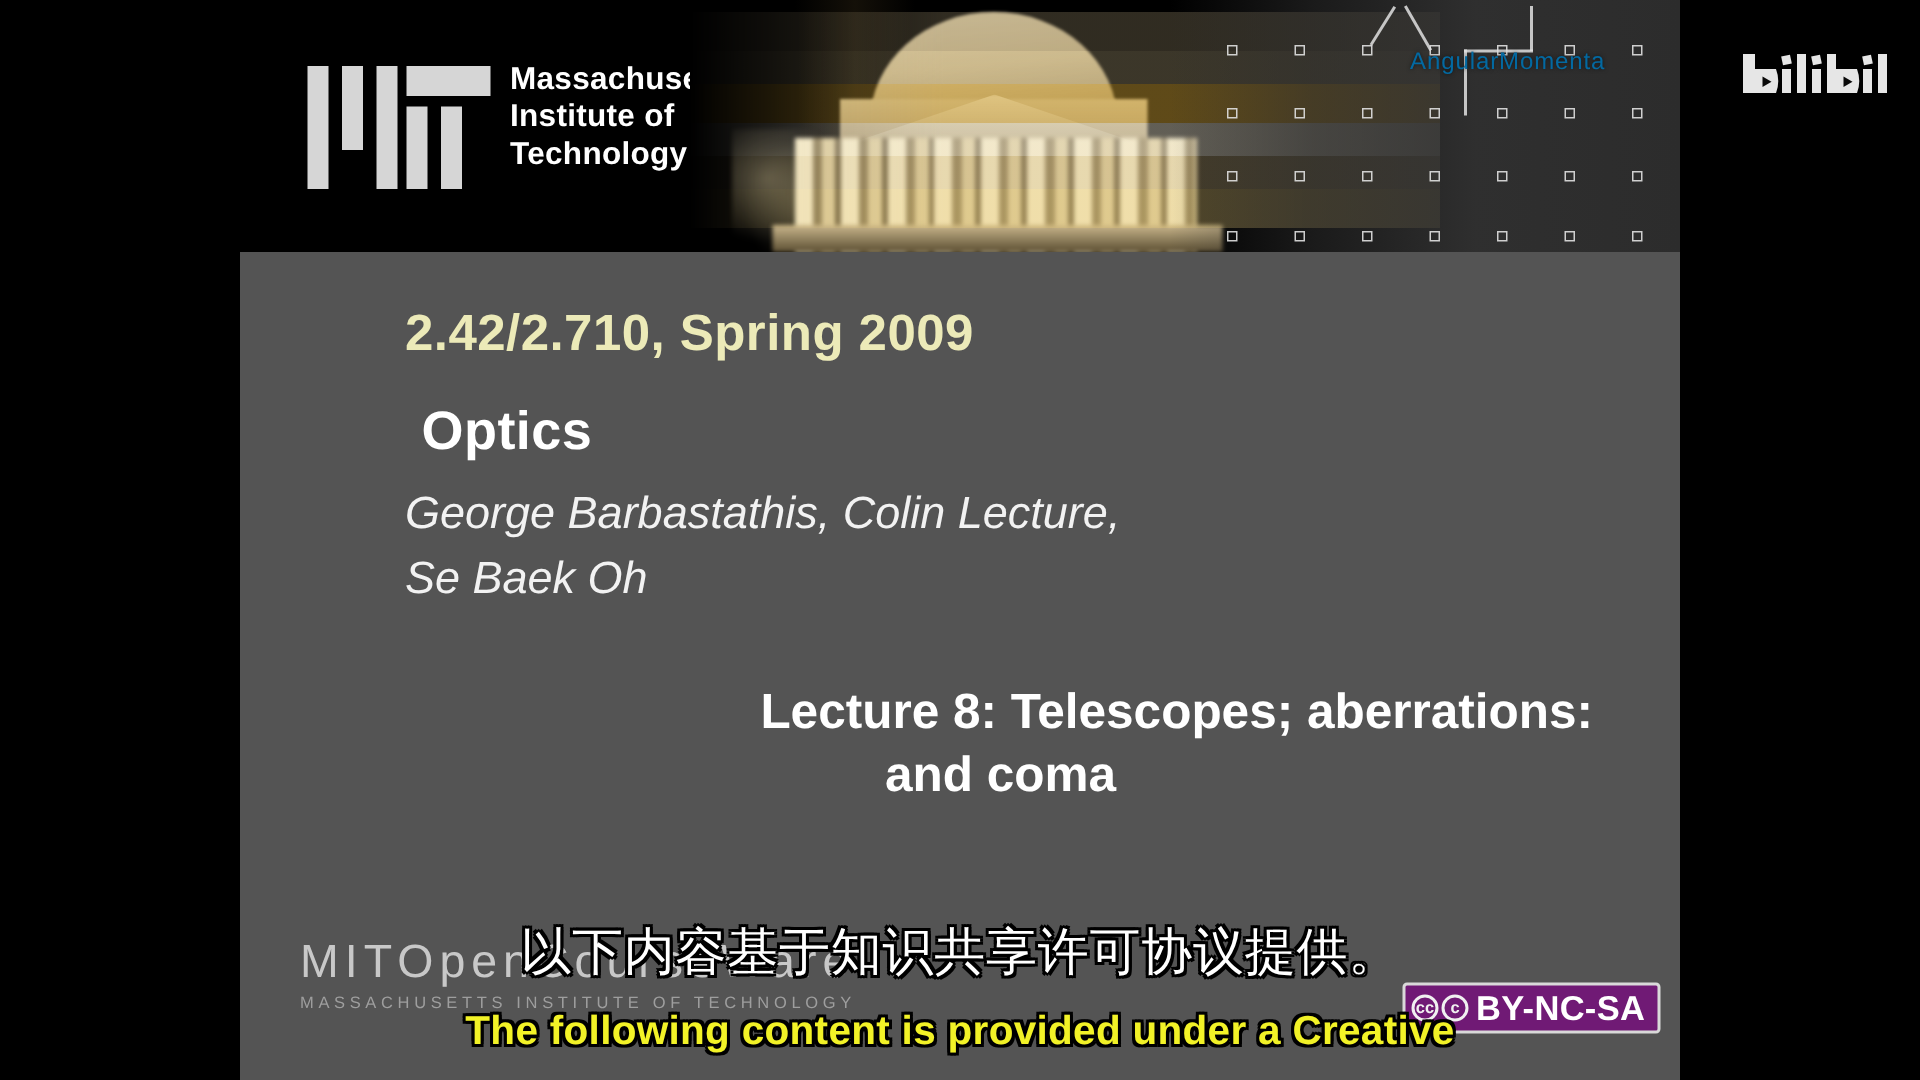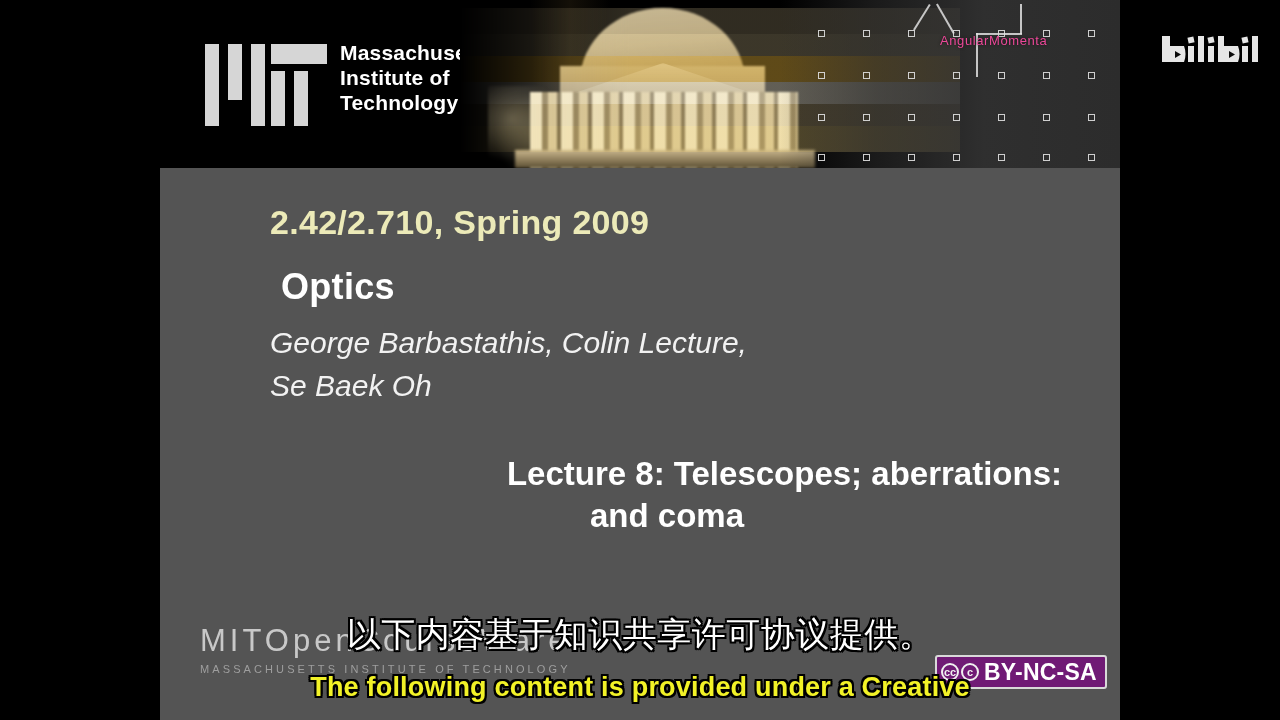--- a/index.html
+++ b/index.html
@@ -199,22 +199,22 @@
   #dot-grid .link {
     position: absolute;
     background: rgba(225,225,225,0.85);
   }
 
   
   #uploader-watermark {
     position: absolute;
     left: 780px;
     top: 33px;
-    color: #ec4899;
-    font-size: 13px;
+    color: #0369a1;
+    font-size: 16px;
     letter-spacing: 0.6px;
     text-shadow: 0 0 3px rgba(0,0,0,0.6);
     white-space: nowrap;
   }
   #bilibili-watermark {
     position: absolute;
     left: 1160px;
     top: 32px;
     width: 104px;
     height: 42px;

